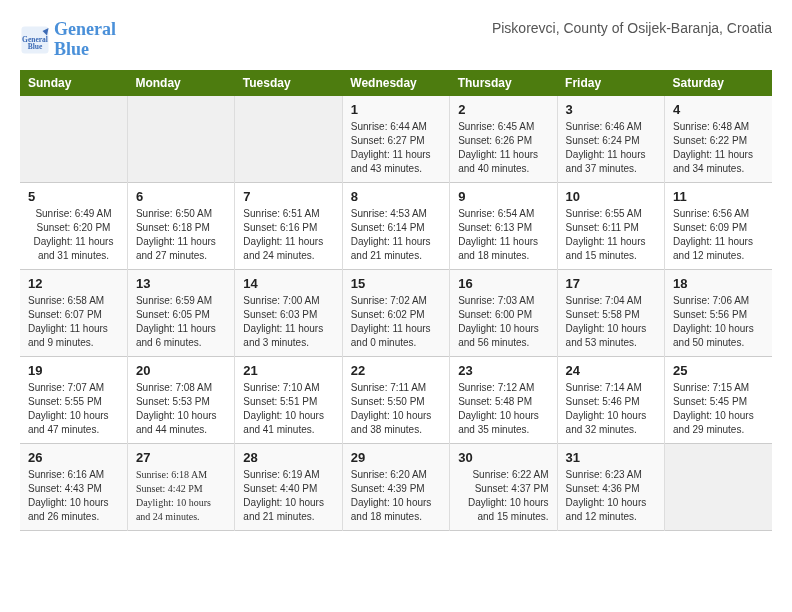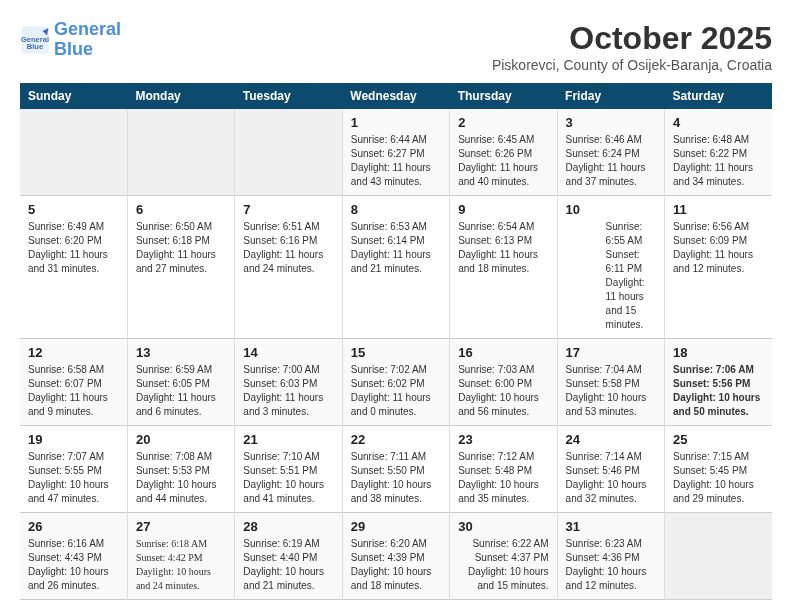--- a/index.html
+++ b/index.html
@@ -13,20 +13,21 @@
     .header {
       display: flex;
       justify-content: space-between;
       align-items: flex-start;
       margin-bottom: 10px;
     }
     .logo {
       display: flex;
       align-items: center;
       gap: 4px;
+      font-family: Liberation Serif, serif;
     }
     .logo-text {
       font-size: 18px;
       font-weight: bold;
       color: #333;
       line-height: 1.1;
     }
     .logo-text span {
       color: #4a90d9;
     }
@@ -45,21 +46,21 @@
     .location {
       font-size: 14px;
       color: #555;
     }
     table {
       width: 100%;
       border-collapse: collapse;
       font-size: 11px;
     }
     thead tr th {
-      background-color: #0c4a6e;
+      background-color: #4d7c0f;
       color: #fff;
       text-align: left;
       padding: 6px 8px;
       font-size: 12px;
       font-weight: bold;
     }
     tbody tr {
       border-bottom: 1px solid #ccc;
     }
     tbody tr:nth-child(odd) {
@@ -100,21 +101,20 @@
       <text x="20" y="32" text-anchor="middle" font-size="10" font-weight="bold" fill="#3d6bb5">Blue</text>
       <polygon points="30,8 38,4 36,14" fill="#3d6bb5"></polygon>
     </svg>
     <div>
       <div class="logo-text">
         <span>General</span><br><span>Blue</span>
       </div>
     </div>
   </div>
   <div class="title-section">
-    <div class="month-title">October 2025</div>
     <div class="location">Piskorevci, County of Osijek-Baranja, Croatia</div>
   </div>
 </div>
 
 <table>
   <thead>
     <tr>
     <th>Sunday</th>
         <th>Monday</th>
         <th>Tuesday</th>
@@ -154,56 +154,56 @@
           <div class="day-number">4</div>
           <div class="day-info" style="white-space: pre-line;">Sunrise: 6:48 AM
 Sunset: 6:22 PM
 Daylight: 11 hours
 and 34 minutes.</div>
         </td>
       </tr>
       <tr>
         <td>
           <div class="day-number">5</div>
-          <div class="day-info" style="white-space: pre-line;">Sunrise: 6:49 AM
+          <div class="day-info" style="white-space: pre-line; text-align: center;">Sunrise: 6:49 AM
 Sunset: 6:20 PM
 Daylight: 11 hours
 and 31 minutes.</div>
         </td>
         <td>
           <div class="day-number">6</div>
           <div class="day-info" style="white-space: pre-line;">Sunrise: 6:50 AM
 Sunset: 6:18 PM
 Daylight: 11 hours
 and 27 minutes.</div>
         </td>
         <td>
           <div class="day-number">7</div>
           <div class="day-info" style="white-space: pre-line;">Sunrise: 6:51 AM
 Sunset: 6:16 PM
 Daylight: 11 hours
 and 24 minutes.</div>
         </td>
         <td>
           <div class="day-number">8</div>
-          <div class="day-info" style="white-space: pre-line;">Sunrise: 6:53 AM
+          <div class="day-info" style="white-space: pre-line;">Sunrise: 4:53 AM
 Sunset: 6:14 PM
 Daylight: 11 hours
 and 21 minutes.</div>
         </td>
         <td>
           <div class="day-number">9</div>
           <div class="day-info" style="white-space: pre-line;">Sunrise: 6:54 AM
 Sunset: 6:13 PM
 Daylight: 11 hours
 and 18 minutes.</div>
         </td>
         <td>
           <div class="day-number">10</div>
-          <div class="day-info" style="white-space: pre-line; margin-left: 40px;">Sunrise: 6:55 AM
+          <div class="day-info" style="white-space: pre-line;">Sunrise: 6:55 AM
 Sunset: 6:11 PM
 Daylight: 11 hours
 and 15 minutes.</div>
         </td>
         <td>
           <div class="day-number">11</div>
           <div class="day-info" style="white-space: pre-line;">Sunrise: 6:56 AM
 Sunset: 6:09 PM
 Daylight: 11 hours
 and 12 minutes.</div>
@@ -247,21 +247,21 @@
         </td>
         <td>
           <div class="day-number">17</div>
           <div class="day-info" style="white-space: pre-line;">Sunrise: 7:04 AM
 Sunset: 5:58 PM
 Daylight: 10 hours
 and 53 minutes.</div>
         </td>
         <td>
           <div class="day-number">18</div>
-          <div class="day-info" style="white-space: pre-line; font-weight: bold;">Sunrise: 7:06 AM
+          <div class="day-info" style="white-space: pre-line;">Sunrise: 7:06 AM
 Sunset: 5:56 PM
 Daylight: 10 hours
 and 50 minutes.</div>
         </td>
       </tr>
       <tr>
         <td>
           <div class="day-number">19</div>
           <div class="day-info" style="white-space: pre-line;">Sunrise: 7:07 AM
 Sunset: 5:55 PM

